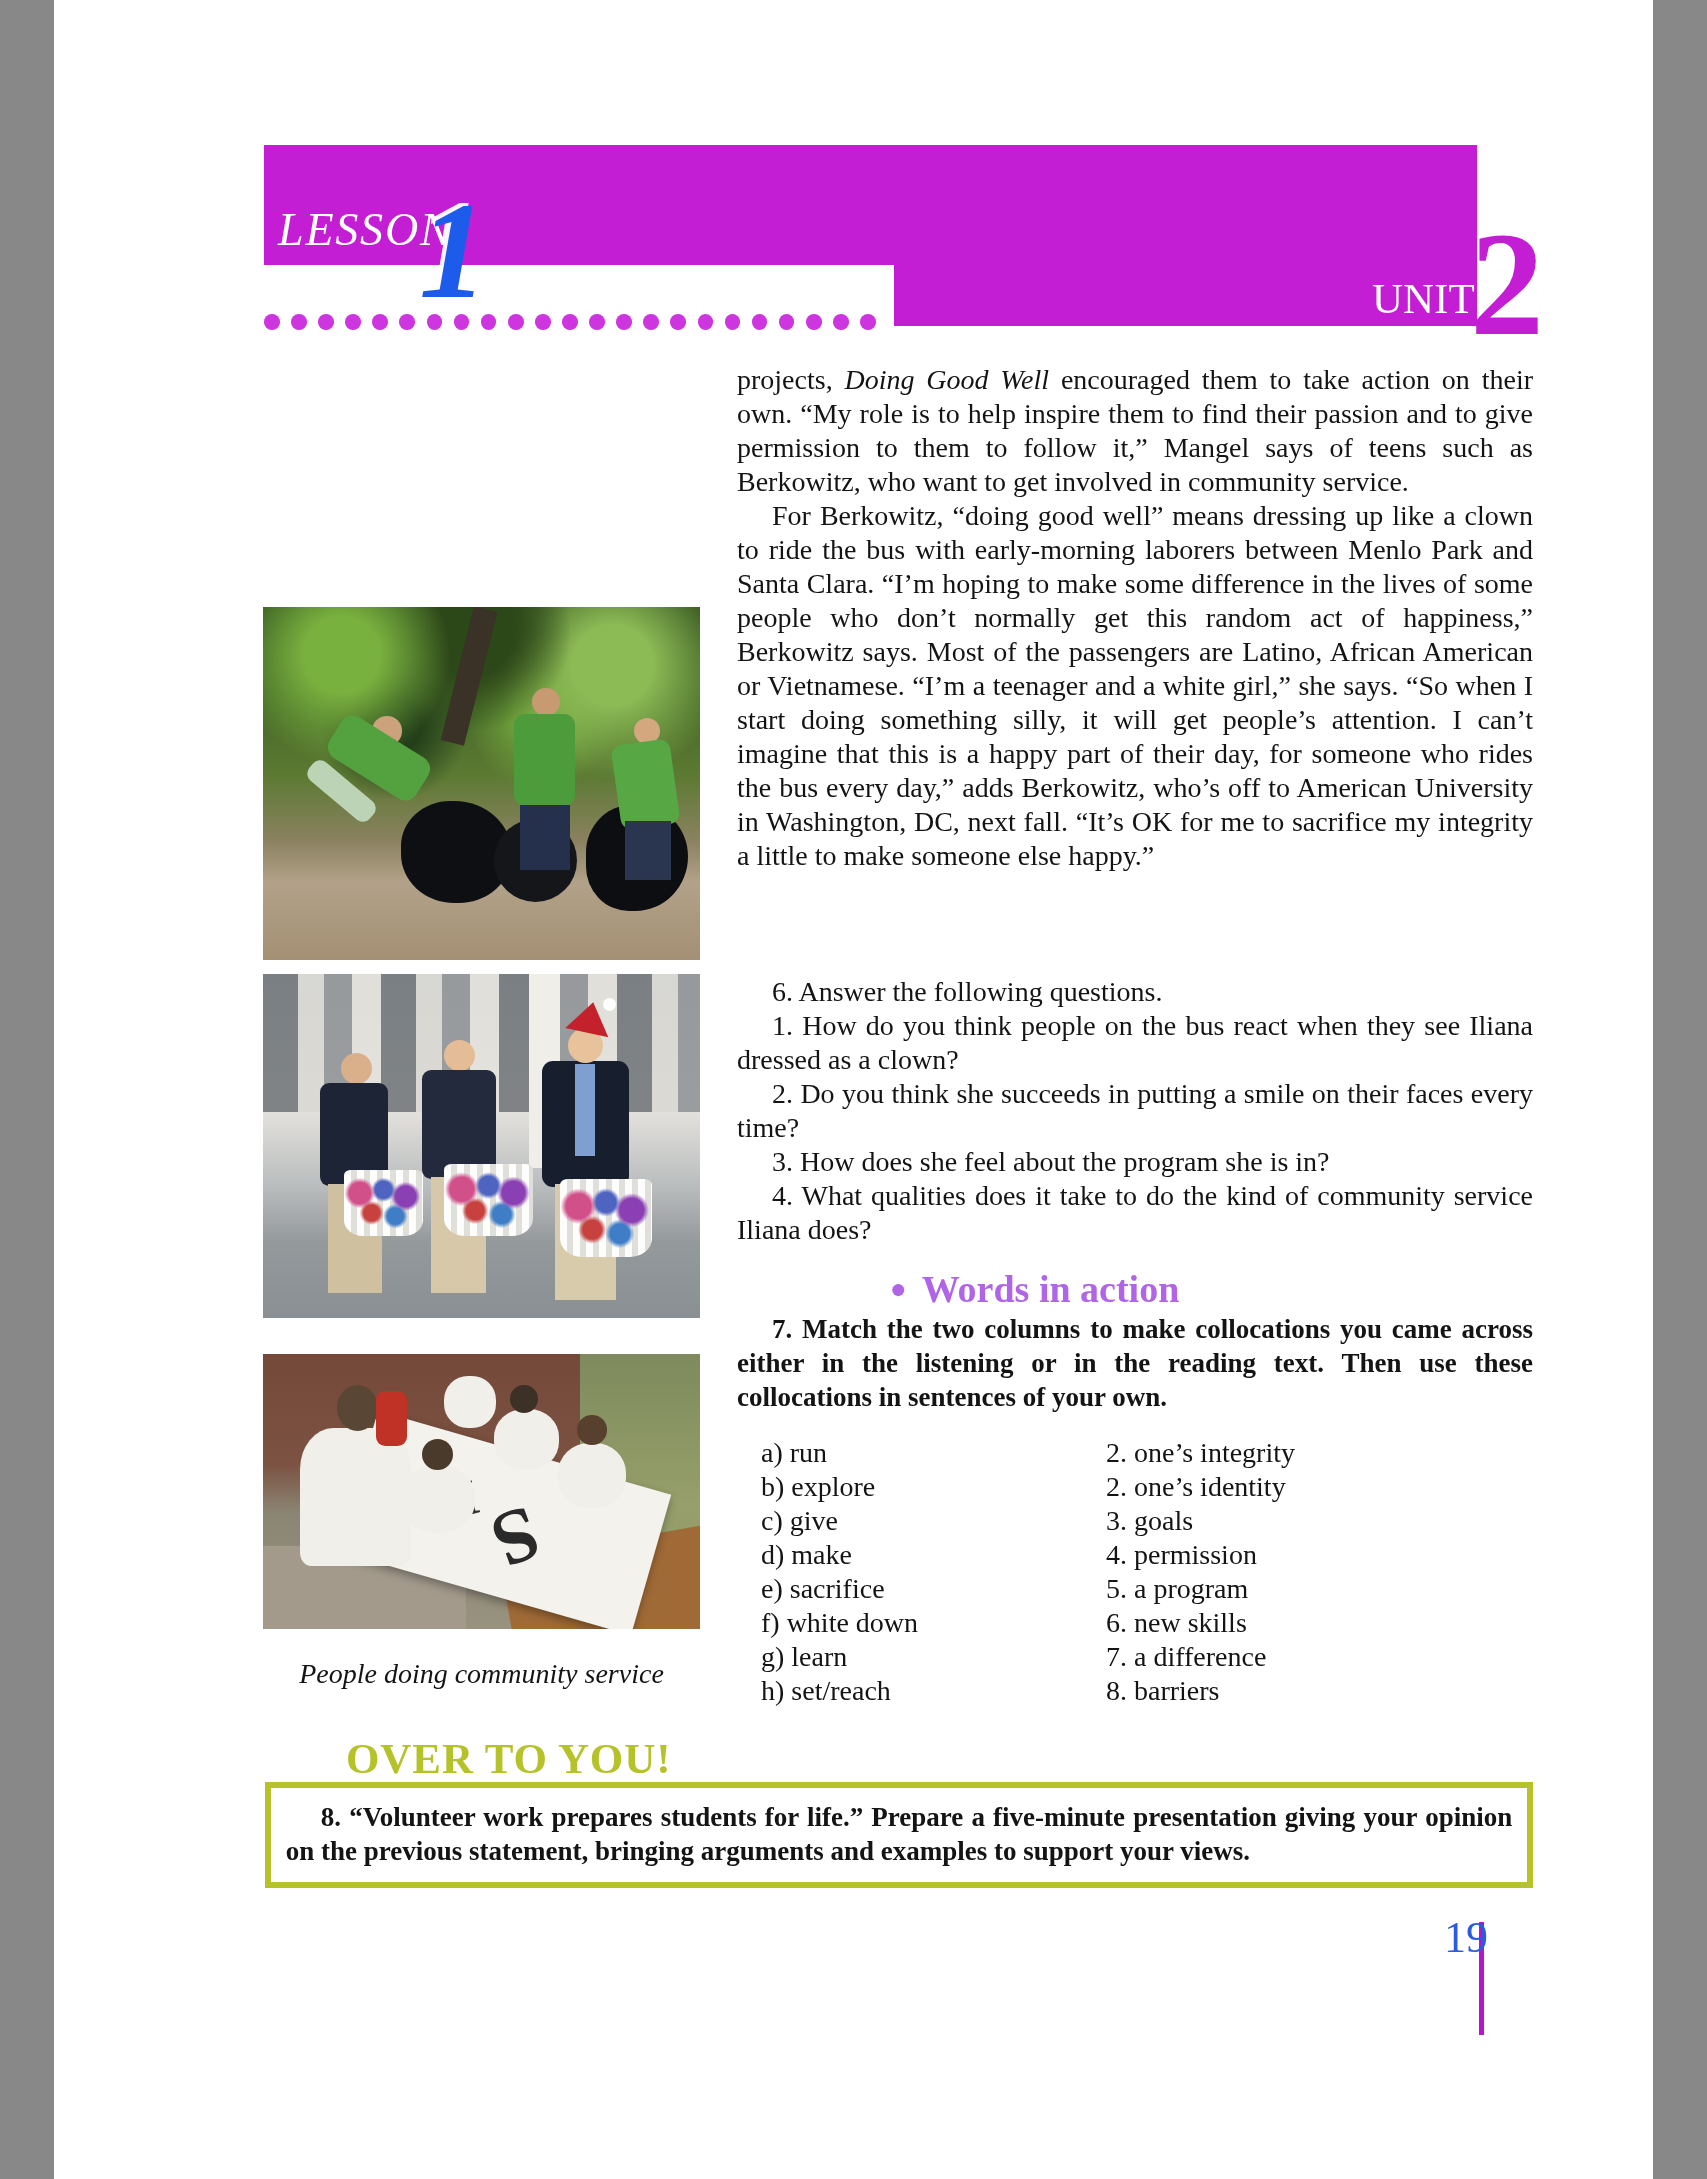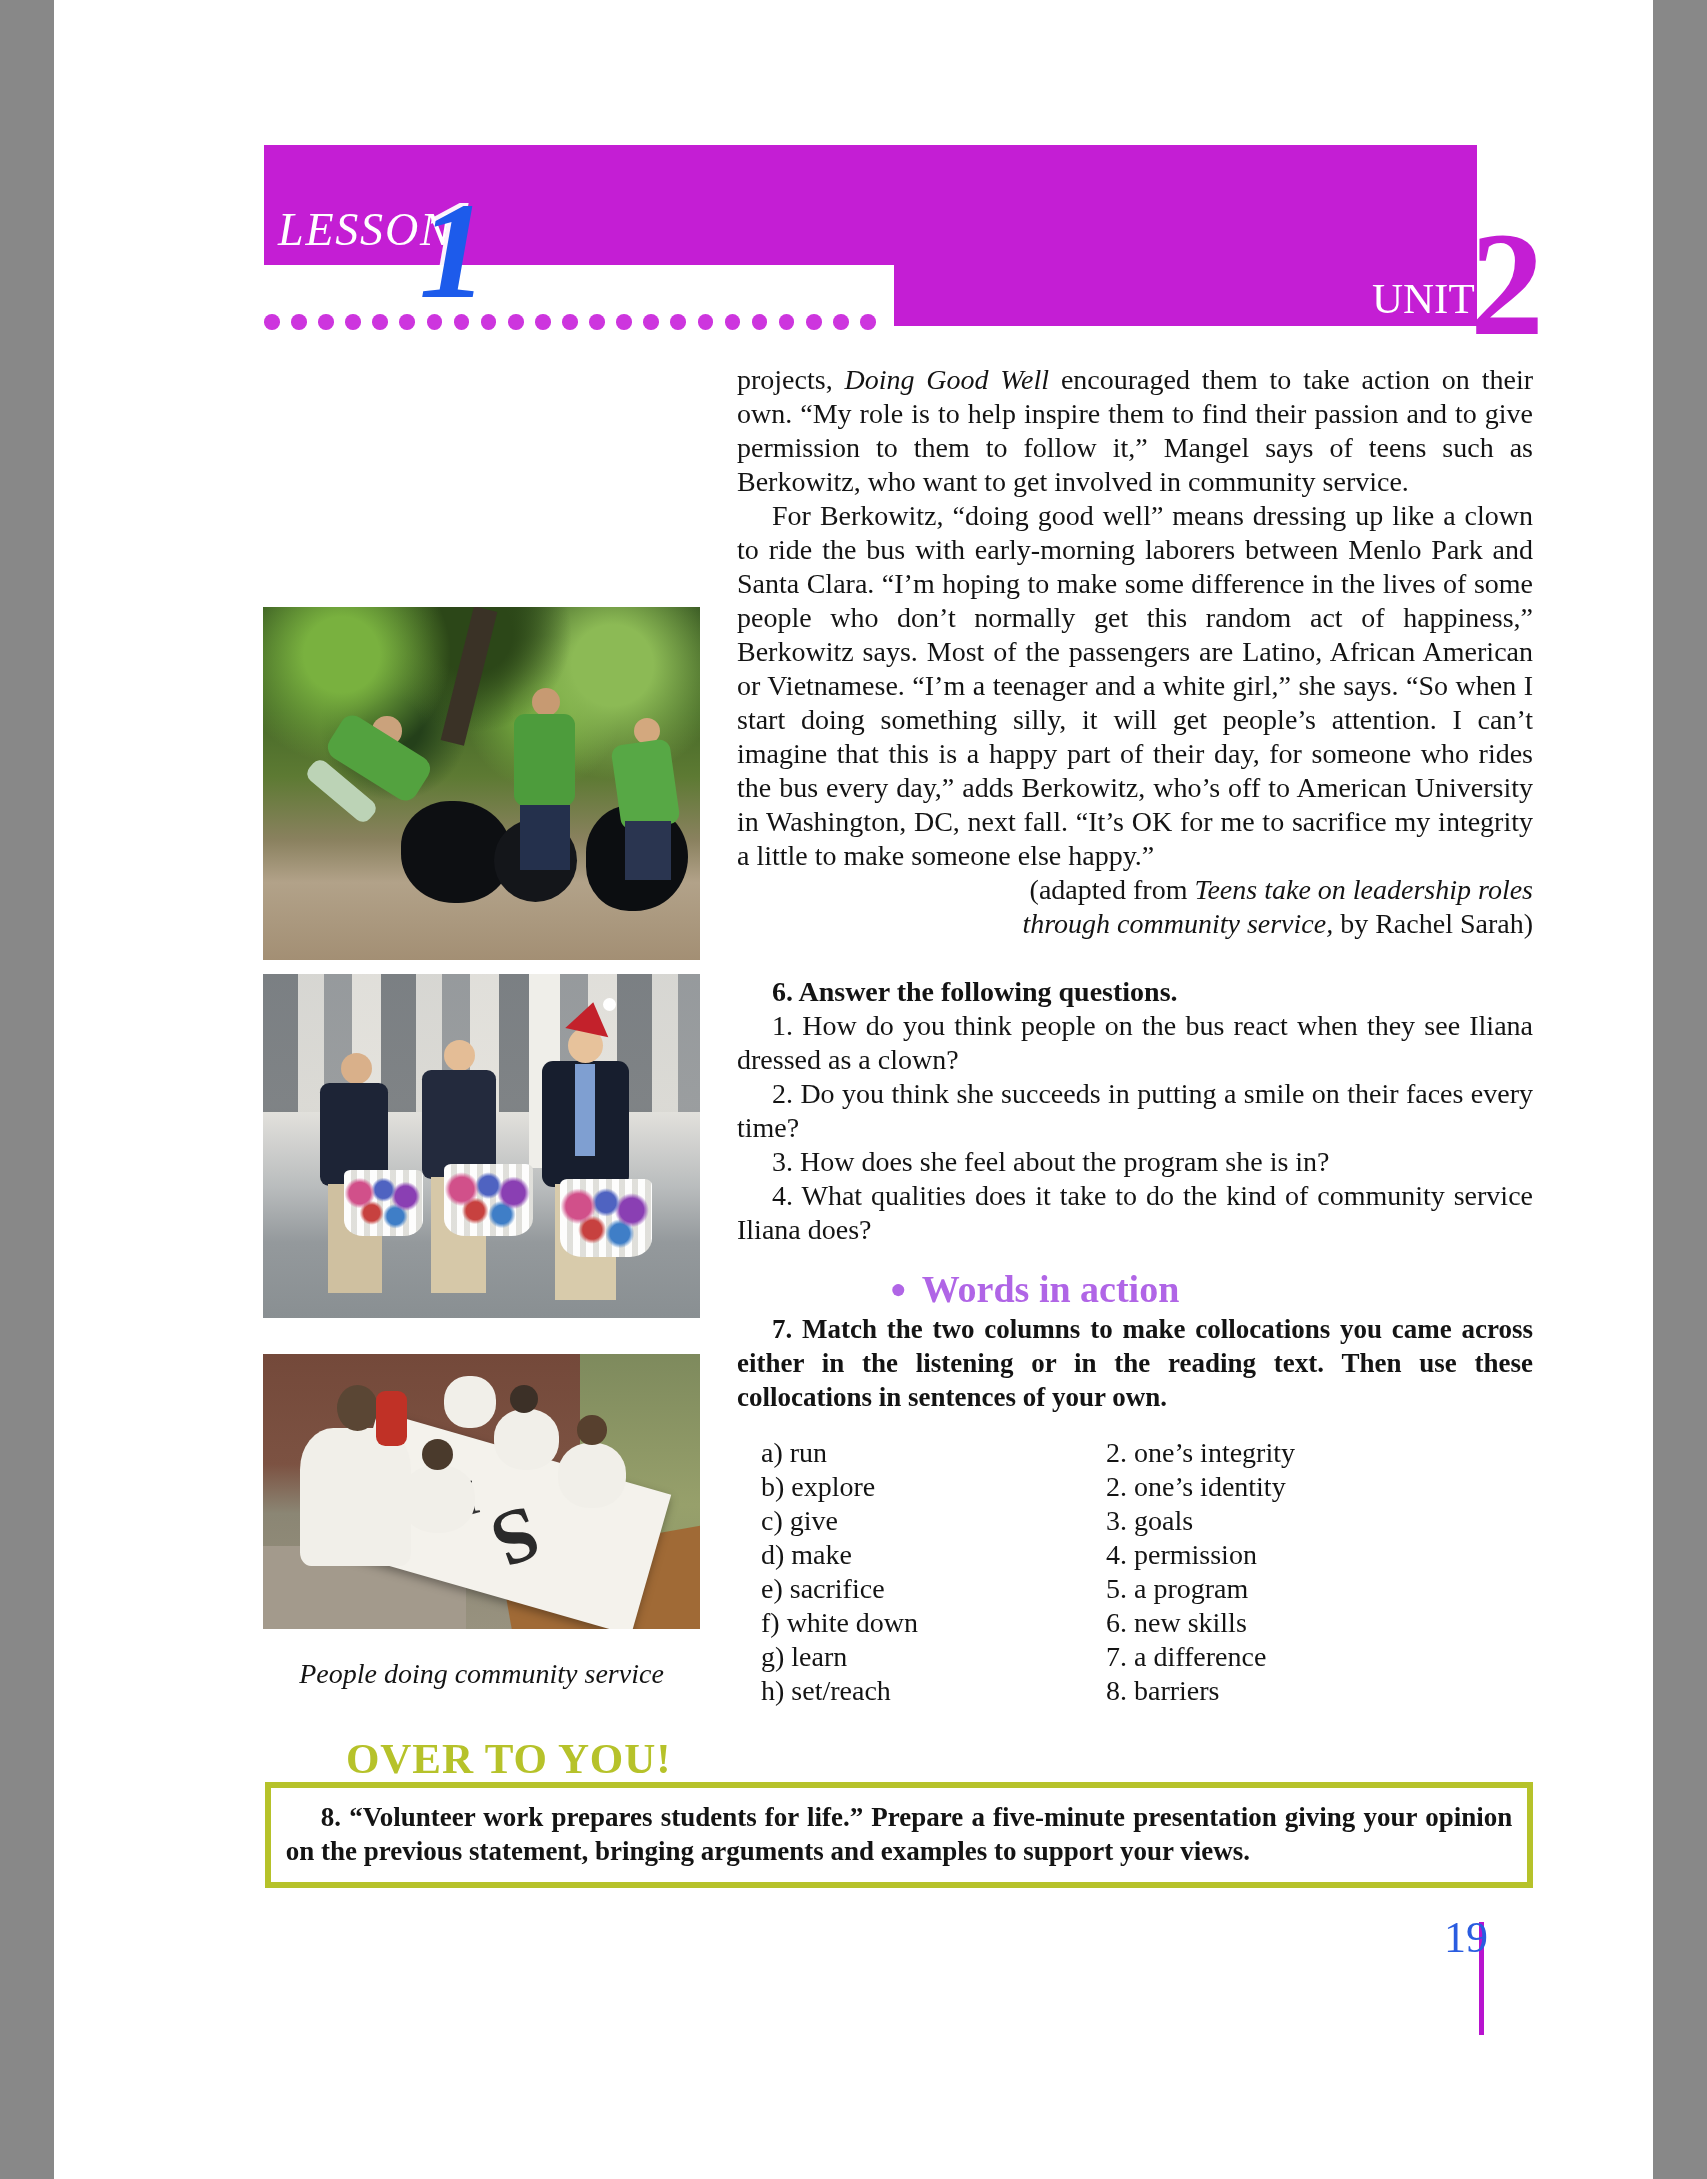--- a/index.html
+++ b/index.html
@@ -122,21 +122,21 @@
   .photo-caption{
     position:absolute;left:209px;top:1658px;width:437px;text-align:center;
     font-style:italic;font-size:28px;
   }
 
   
   .col{position:absolute;left:683px;width:796px;font-size:28px;line-height:34px;text-align:justify;}
   .col p{margin:0;}
   .indent{text-indent:35px;}
   .it{font-style:italic;}
-  .bold{font-weight:bold;}
+  .bold{font-weight:normal;}
   #article{top:363px;}
   #attribution{text-align:right;padding-left:245px;}
   #sec6{top:975px;}
   #words-heading{
     position:absolute;left:836px;top:1270px;color:var(--purple);
     font-weight:bold;font-size:38px;line-height:1;display:flex;align-items:center;gap:14.8px;
   }
   #words-heading .bullet{font-size:28px;line-height:1;}
   #ex7{top:1312px;font-weight:bold;font-size:27px;}
   #match{top:1436px;}
@@ -250,21 +250,20 @@
       <div class="h3"></div>
     <div class="shirt s4"></div>
       <div class="h4"></div>
   </div>
 
   <div class="photo-caption">People doing community service</div>
 
   <div class="col" id="article">
     <p><span>projects, </span><span class="it">Doing Good Well</span><span> encouraged them to take action on their own. “My role is to help inspire them to find their passion and to give permission to them to follow it,” Mangel says of teens such as Berkowitz, who want to get involved in community service.</span></p>
     <p class="indent">For Berkowitz, “doing good well” means dressing up like a clown to ride the bus with early-morning laborers between Menlo Park and Santa Clara. “I’m hoping to make some difference in the lives of some people who don’t normally get this random act of happiness,” Berkowitz says.  Most of the passengers are Latino, African American or Vietnamese. “I’m a teenager and a white girl,” she says. “So when I start doing something silly, it will get people’s attention.  I can’t imagine that this is a happy part of their day, for someone who rides the bus every day,” adds Berkowitz, who’s off to American University in Washington, DC, next fall. “It’s OK for me to sacrifice my integrity a little to make someone else happy.”</p>
-    <p id="attribution"><span>(adapted from </span><span class="it">Teens take on leadership roles through community service,</span><span> by Rachel Sarah)</span></p>
   </div>
 
   <div class="col" id="sec6">
     <p class="bold indent">6. Answer the following questions.</p>
     <p class="indent">1. How do you think people on the bus react when they see Iliana dressed as a clown?</p>
     <p class="indent">2. Do you think she succeeds in putting a smile on their faces every time?</p>
     <p class="indent">3. How does she feel about the program she is in?</p>
     <p class="indent">4. What qualities does it take to do the kind of community service Iliana does?</p>
   </div>
 

